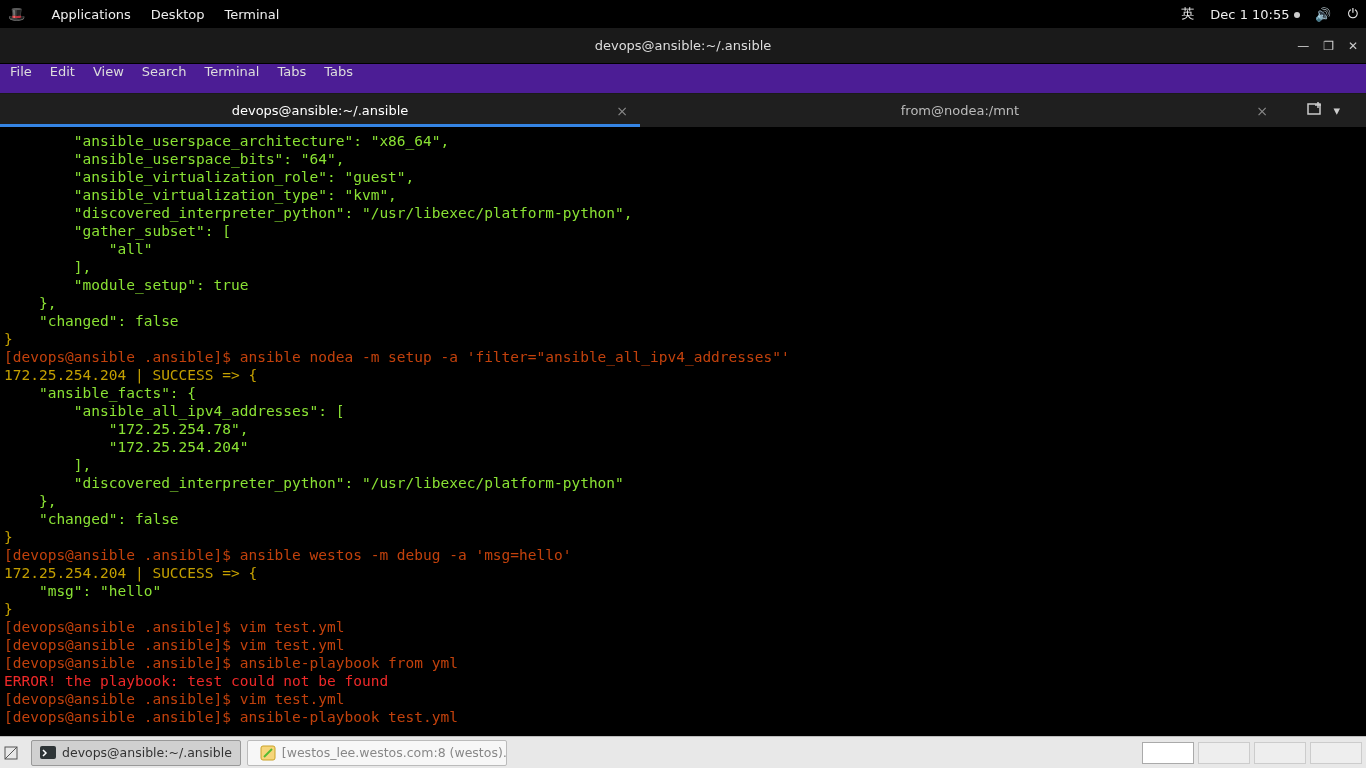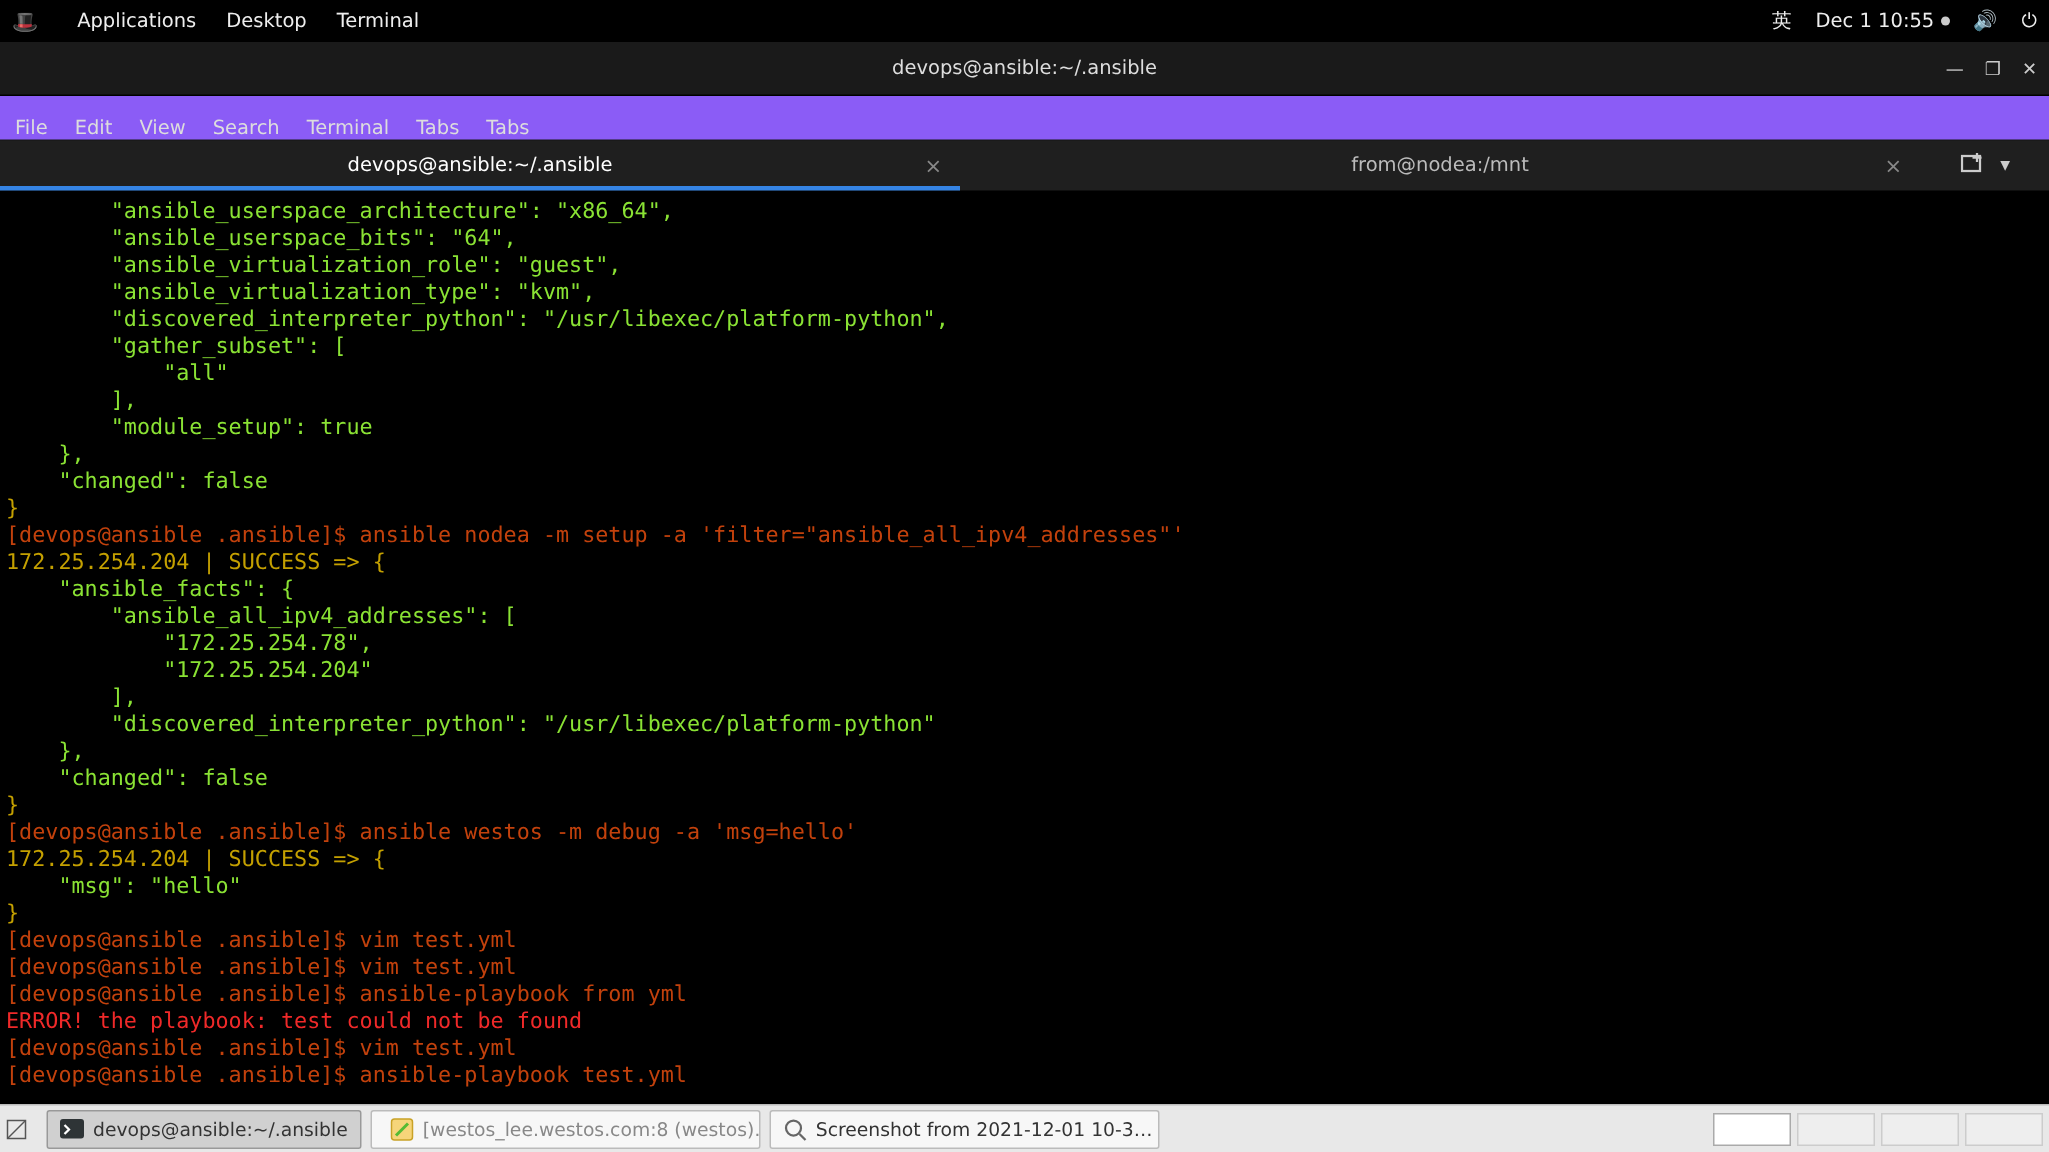--- a/index.html
+++ b/index.html
@@ -39,22 +39,22 @@
   height: 36px;
   background: #1a1a1a;
   display:flex; align-items:center; justify-content:center;
   color: #ddd;
   position:relative;
   border-bottom: 1px solid #000;
 }
 .titlebar .ctrls { position:absolute; right:8px; display:flex; gap:14px; color:#ccc; font-size:12px; }
 .menubar {
   height: 30px;
-  background: #8b5cf6;
-  display:flex; align-items:flex-end;
+  background: #4c1d95;
+  display:flex; align-items:flex-start;
   gap: 18px;
   padding: 0 10px;
   color: #ddd;
   border-bottom:1px solid #1a1a1a;
 }
 .tabbar {
   height: 34px;
   background: #1f1f1f;
   display:flex; align-items:stretch;
   border-bottom:1px solid #000;
@@ -224,27 +224,18 @@
   </div>
   <div class="taskbtn" style="color:#888;padding-left:12px;">
     <span class="icon-sq">
       <svg width="16" height="16" viewBox="0 0 16 16">
           <rect x="1" y="1" width="14" height="14" rx="2" fill="#f6d57a" stroke="#c9a227"></rect>
           <path d="M4 12 L12 4" stroke="#5b3" stroke-width="2"></path>
         </svg>
     </span>
     <span>[westos_lee.westos.com:8 (westos)…</span>
   </div>
-  <div class="taskbtn">
-    <span class="icon-sq">
-      <svg width="16" height="16" viewBox="0 0 16 16">
-          <circle cx="7" cy="7" r="5" fill="none" stroke="#666" stroke-width="1.5"></circle>
-          <line x1="11" y1="11" x2="15" y2="15" stroke="#666" stroke-width="1.5"></line>
-        </svg>
-    </span>
-    <span>Screenshot from 2021-12-01 10-3…</span>
-  </div>
   <div class="taskspacer"></div>
   <div class="traybox"></div>
   <div class="traycell"></div>
   <div class="traycell"></div>
   <div class="traycell"></div>
 </div>
 
 </body></html>

